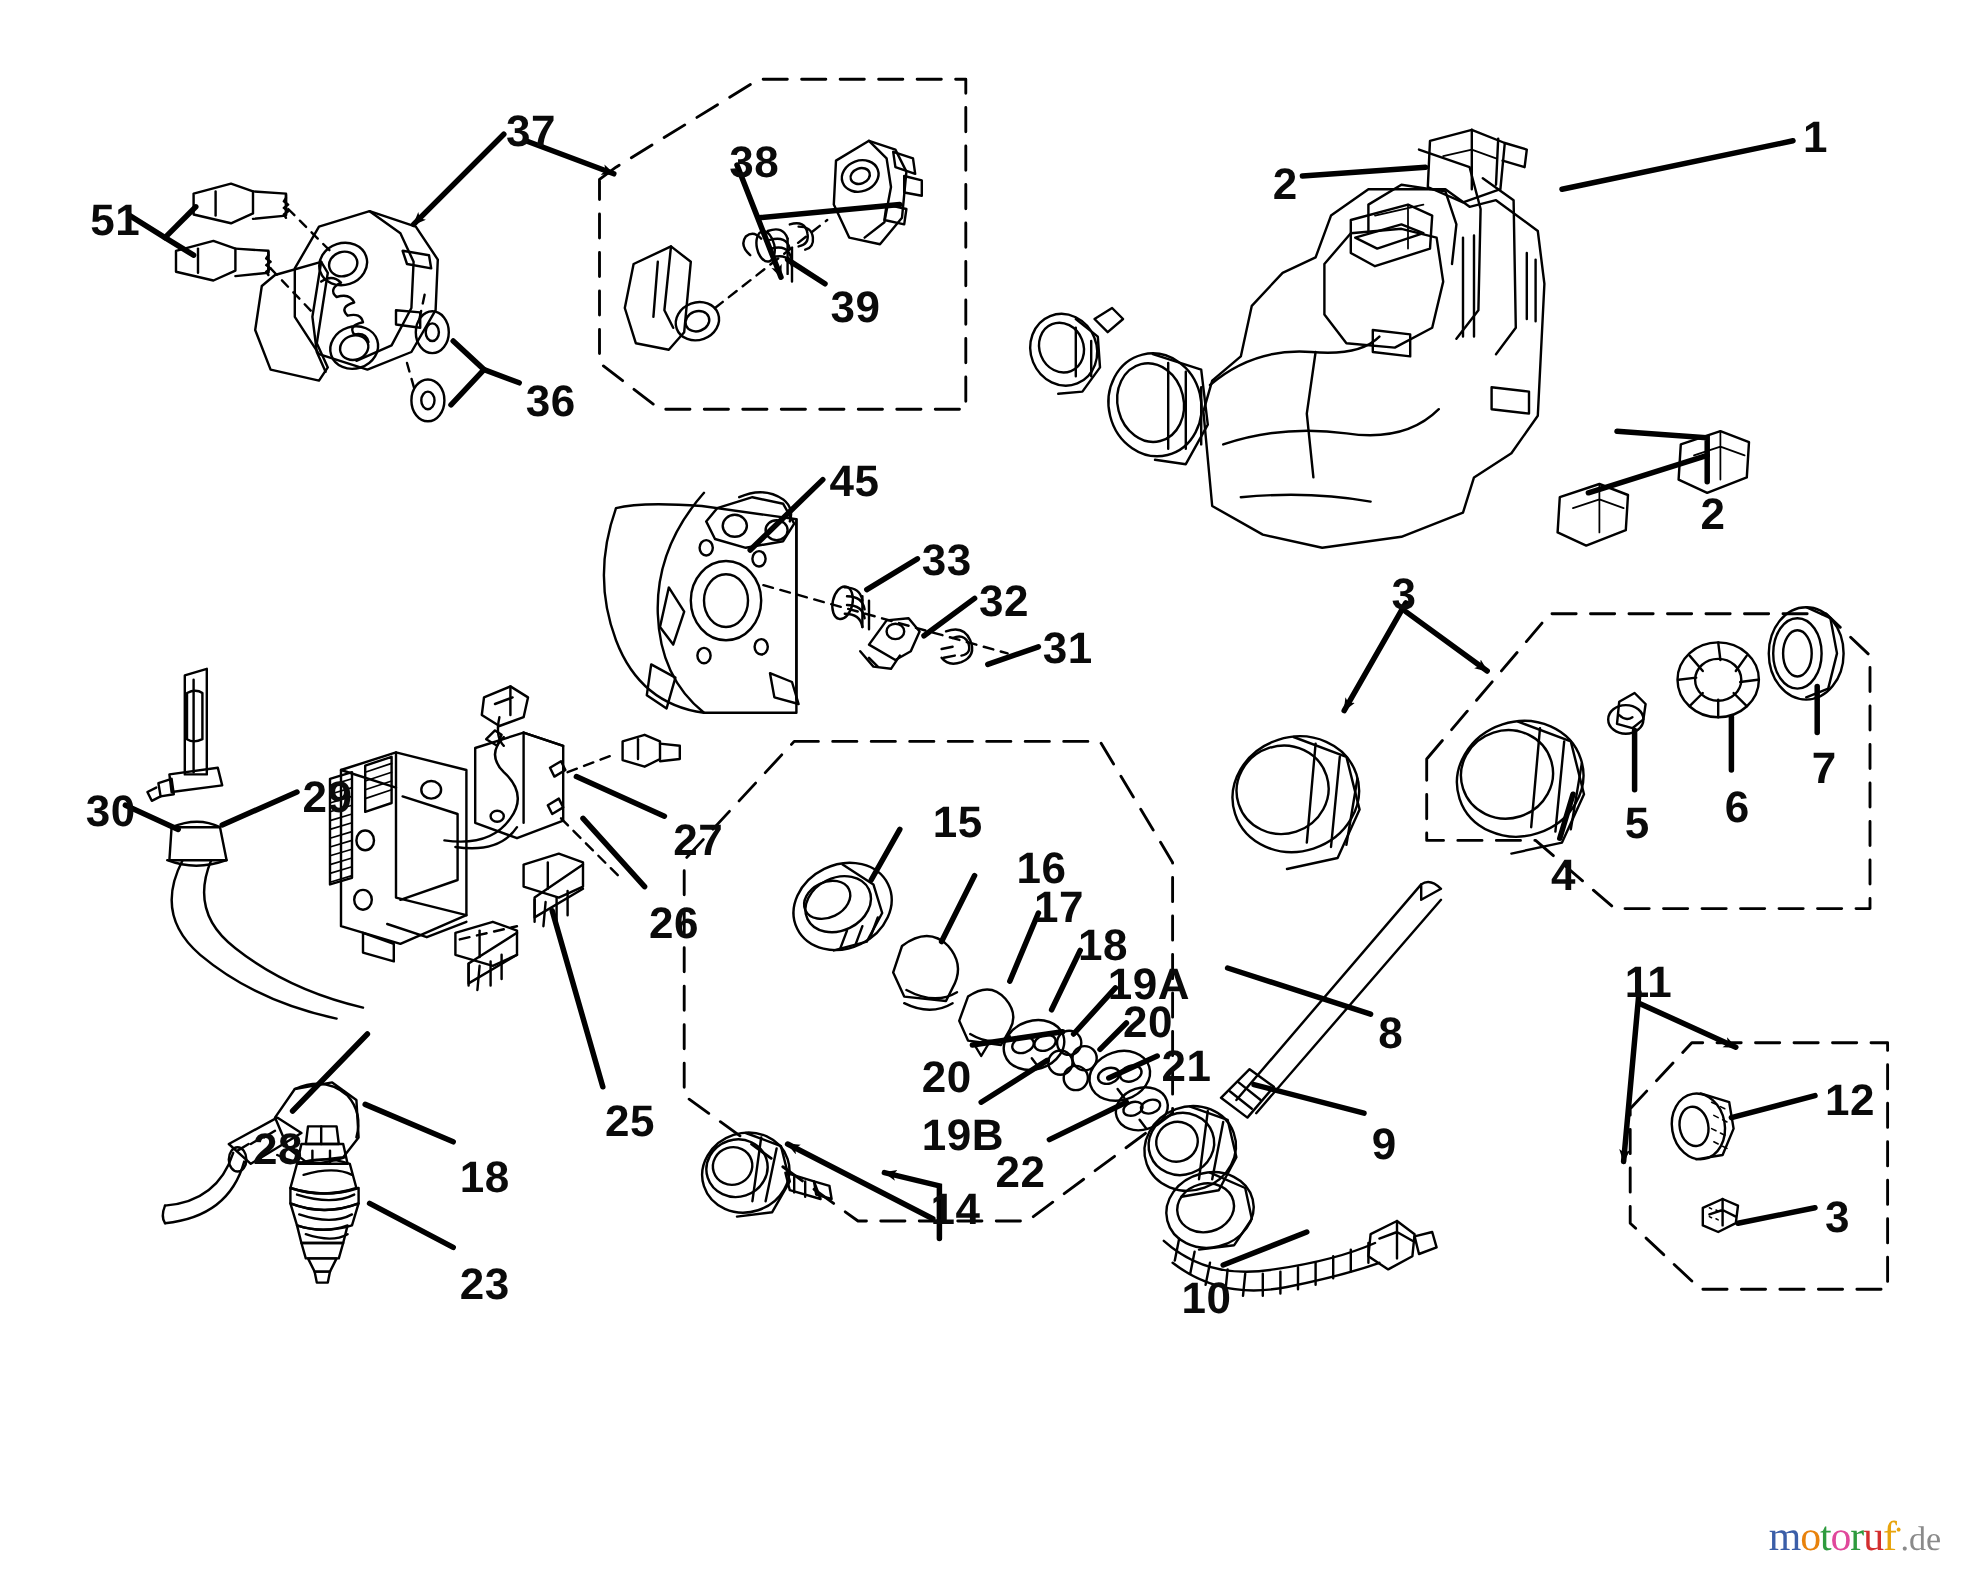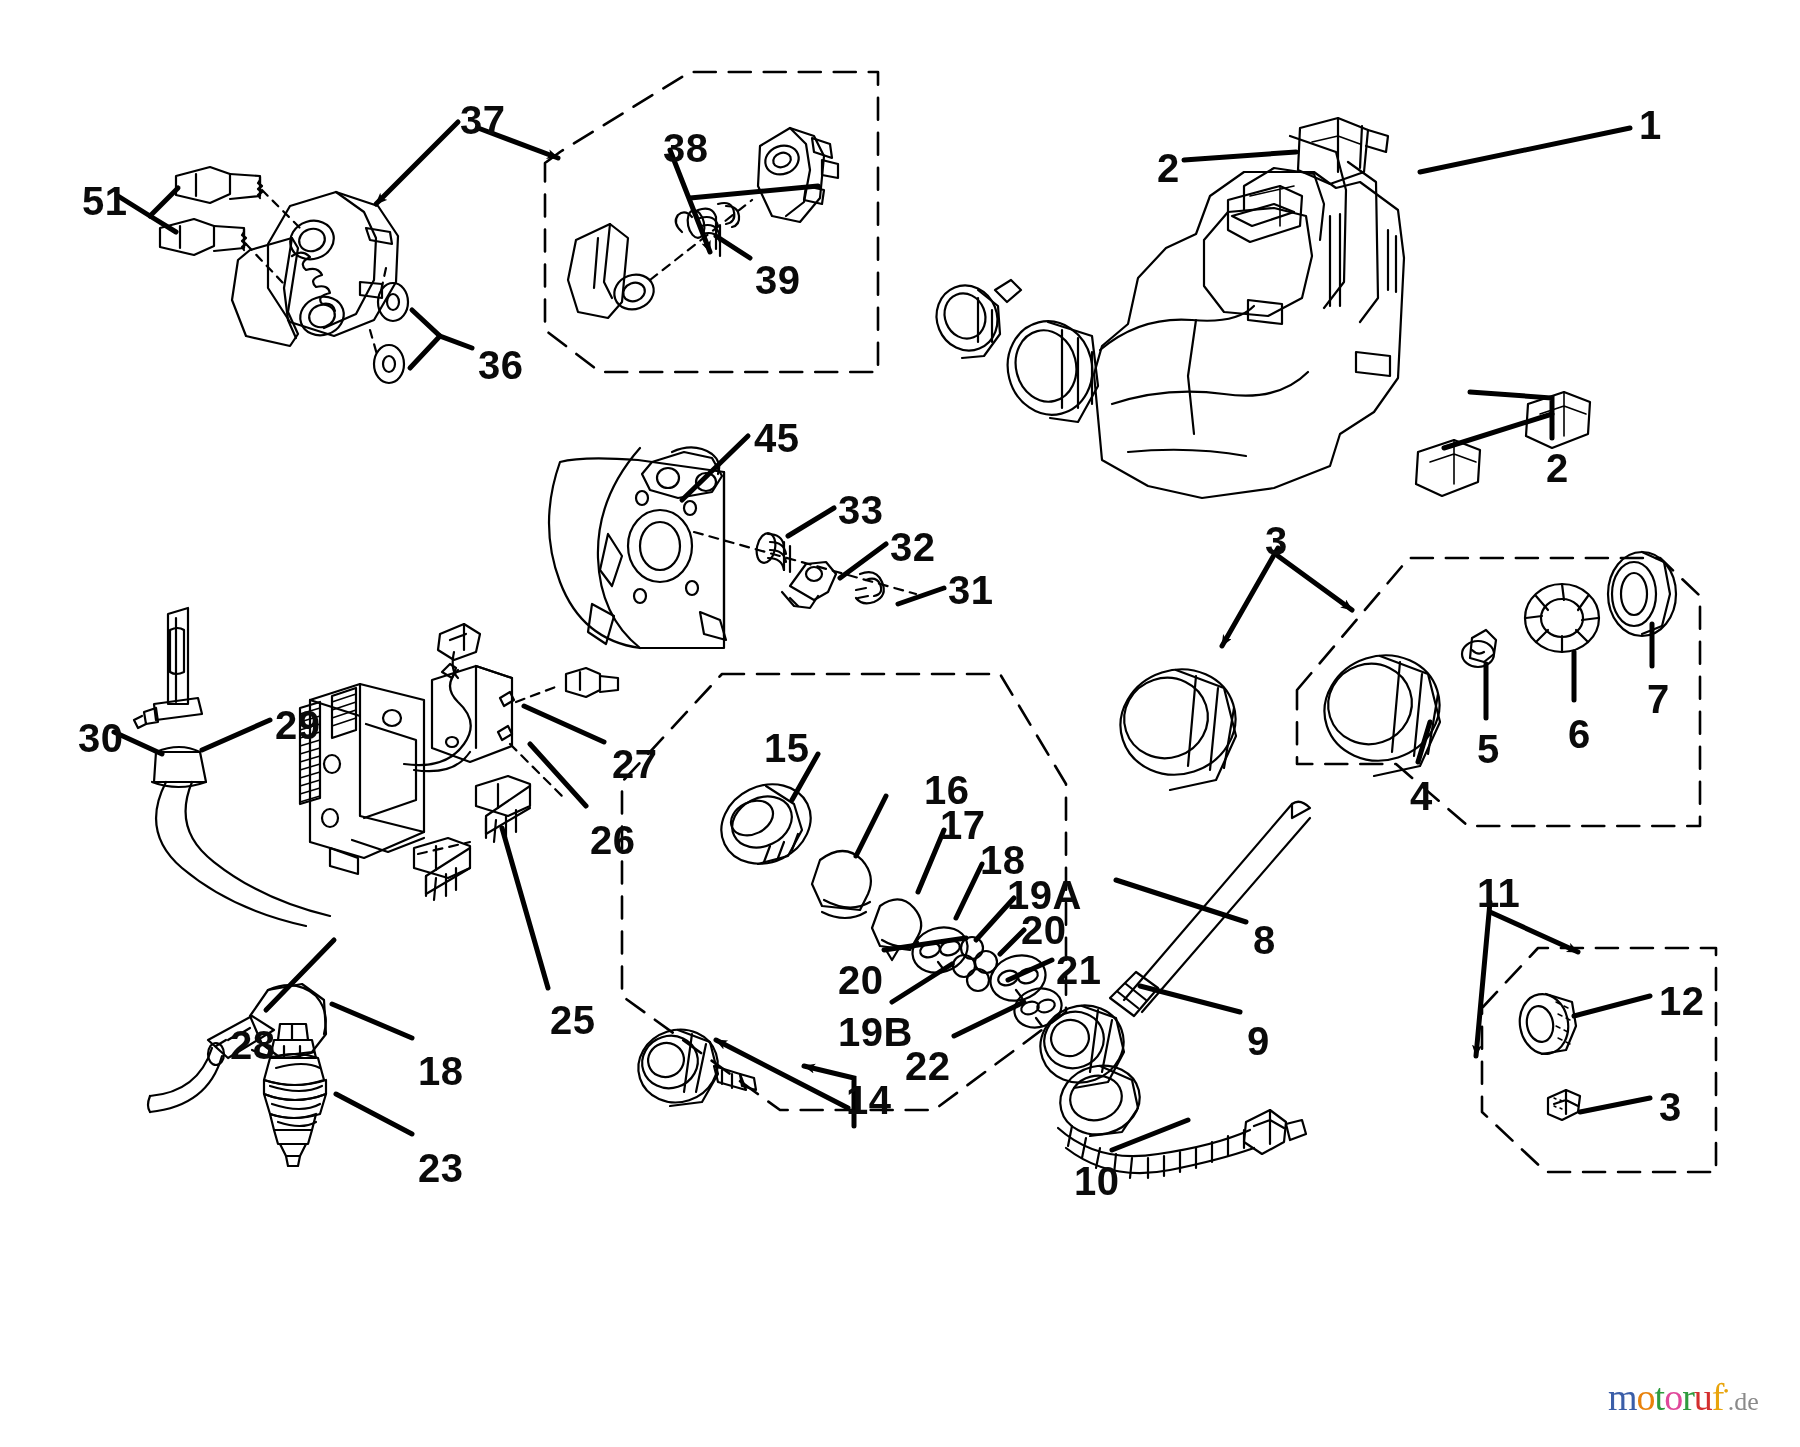--- a/index.html
+++ b/index.html
@@ -26,21 +26,21 @@
   .wm{
     position:absolute;
     left:1608px;top:1378px;
     font-family:"Liberation Serif", serif;
     font-size:38px;
     line-height:1;
     white-space:nowrap;
     letter-spacing:-1px;
   }
   .wm .dot-sup{font-size:15px;vertical-align:super;}
-  .wm .de{font-size:26px;color:#8a8a8a;letter-spacing:0;margin-top:36px;}
+  .wm .de{font-size:31px;color:#8a8a8a;letter-spacing:0;margin-top:36px;}
 </style>
 </head>
 <body>
 
 <div id="sheet">
 
   <svg id="art" viewBox="0 0 1800 1447" xmlns="http://www.w3.org/2000/svg">
     <defs>
       <marker id="arw" markerWidth="13" markerHeight="13" refX="11" refY="5" orient="auto" markerUnits="userSpaceOnUse">
         <path d="M0,0 L12,5 L0,10 L3,5 Z" fill="#000"></path>
@@ -613,21 +613,21 @@
   <div class="callout" style="left:1477px;top:729px">5</div>
   <div class="callout" style="left:1568px;top:714px">6</div>
   <div class="callout" style="left:1647px;top:679px">7</div>
   <div class="callout" style="left:1253px;top:920px">8</div>
   <div class="callout" style="left:1247px;top:1021px">9</div>
   <div class="callout" style="left:1074px;top:1161px">10</div>
   <div class="callout" style="left:1477px;top:873px">11</div>
   <div class="callout" style="left:1659px;top:981px">12</div>
   <div class="callout" style="left:1659px;top:1087px">3</div>
   <div class="callout" style="left:846px;top:1080px">14</div>
-  <div class="callout" style="left:764px;top:728px">15</div>
+  <div class="callout" style="left:848px;top:728px">15</div>
   <div class="callout" style="left:924px;top:770px">16</div>
   <div class="callout" style="left:940px;top:805px">17</div>
   <div class="callout" style="left:980px;top:840px">18</div>
   <div class="callout" style="left:1007px;top:875px">19A</div>
   <div class="callout" style="left:838px;top:1012px">19B</div>
   <div class="callout" style="left:1021px;top:910px">20</div>
   <div class="callout" style="left:838px;top:960px">20</div>
   <div class="callout" style="left:1056px;top:950px">21</div>
   <div class="callout" style="left:905px;top:1046px">22</div>
   <div class="callout" style="left:418px;top:1148px">23</div>

